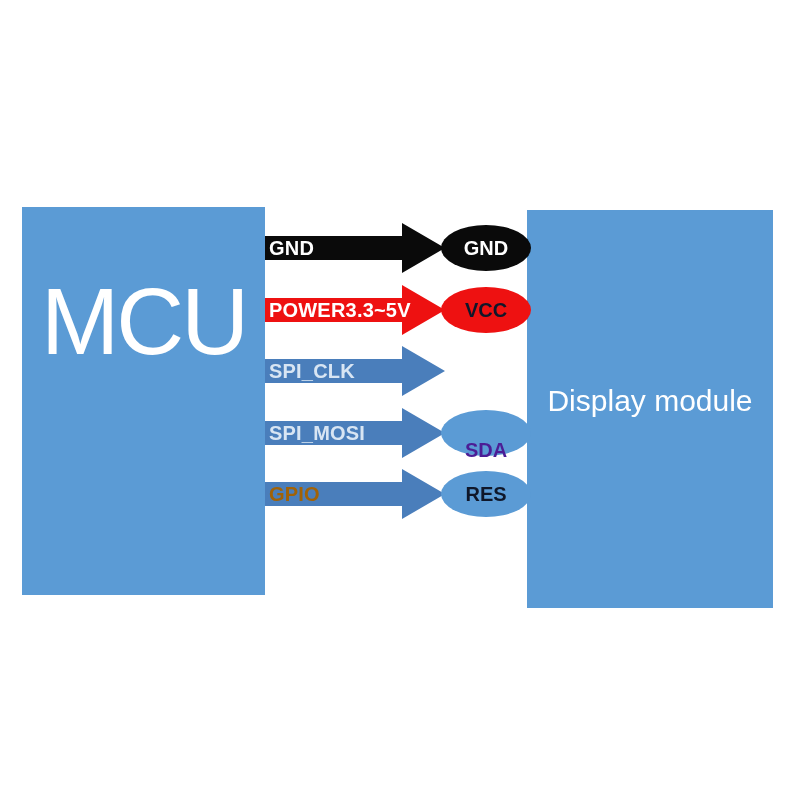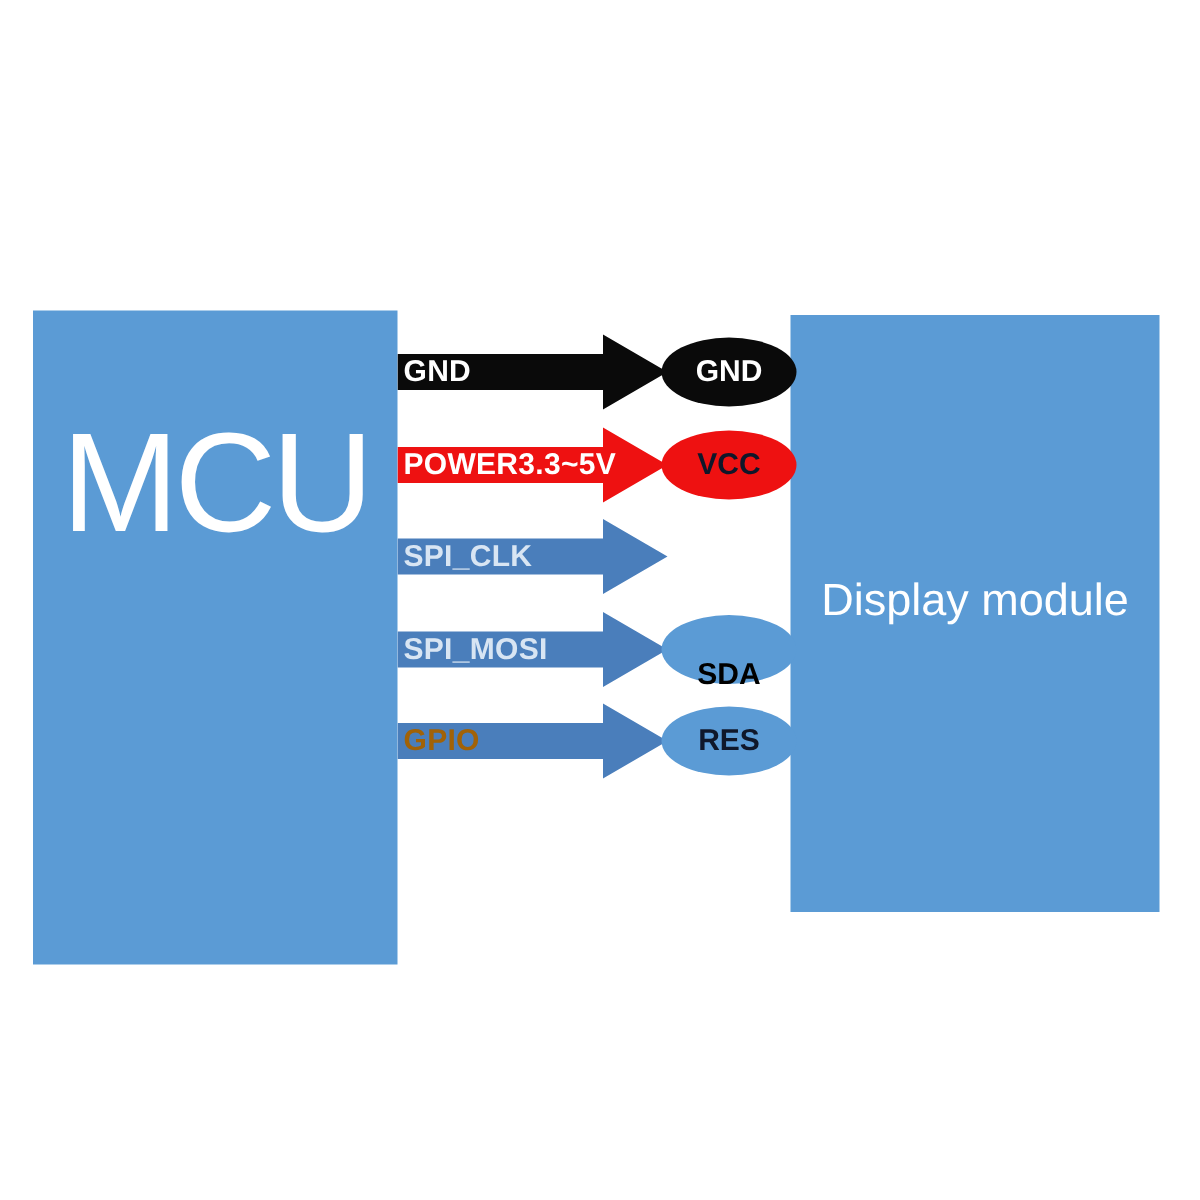--- a/index.html
+++ b/index.html
@@ -8,21 +8,21 @@
     font-family:"Liberation Sans",sans-serif;
     position:relative;overflow:hidden;
   }
   .canvas{position:absolute;left:0;top:0;width:800px;height:800px;}
 
   .block{
     position:absolute;
     z-index:1;
   }
   .mcu-block{
-    left:22px;top:207px;width:243px;height:436px;
+    left:22px;top:207px;width:243px;height:388px;
   }
   .display-block{
     left:527px;top:210px;width:246px;height:398px;
   }
   .mcu-title{
     position:absolute;left:0;top:68px;width:100%;
     text-align:center;color:#ffffff;
     font-size:94px;line-height:1;letter-spacing:-3px;font-weight:400;
   }
   .mcu-subtitle{
@@ -88,21 +88,21 @@
           <polygon points="0,14 137,14 137,1 180,26 137,51 137,38 0,38" fill="#4A7EBB"></polygon>
         </svg>
         <span class="signal-label" style="color: rgb(216, 229, 243);">SPI_CLK</span>
       </div>
       <div class="row" style="top: 407px;">
         <svg width="182" height="52" viewBox="0 0 182 52" class="arrow-svg">
           <polygon points="0,14 137,14 137,1 180,26 137,51 137,38 0,38" fill="#4A7EBB"></polygon>
         </svg>
         <span class="signal-label" style="color: rgb(216, 229, 243);">SPI_MOSI</span>
         <div class="pin-ellipse" style="background: rgb(91, 155, 213);">
-          <span style="color: #000000; margin-top: 35px;">SDA</span>
+          <span style="color: #4c1d95; margin-top: 35px;">SDA</span>
         </div>
       </div>
       <div class="row" style="top: 468px;">
         <svg width="182" height="52" viewBox="0 0 182 52" class="arrow-svg">
           <polygon points="0,14 137,14 137,1 180,26 137,51 137,38 0,38" fill="#4A7EBB"></polygon>
         </svg>
         <span class="signal-label" style="color: #a16207;">GPIO</span>
         <div class="pin-ellipse" style="background: rgb(91, 155, 213);">
           <span style="color: #0f172a;">RES</span>
         </div>

